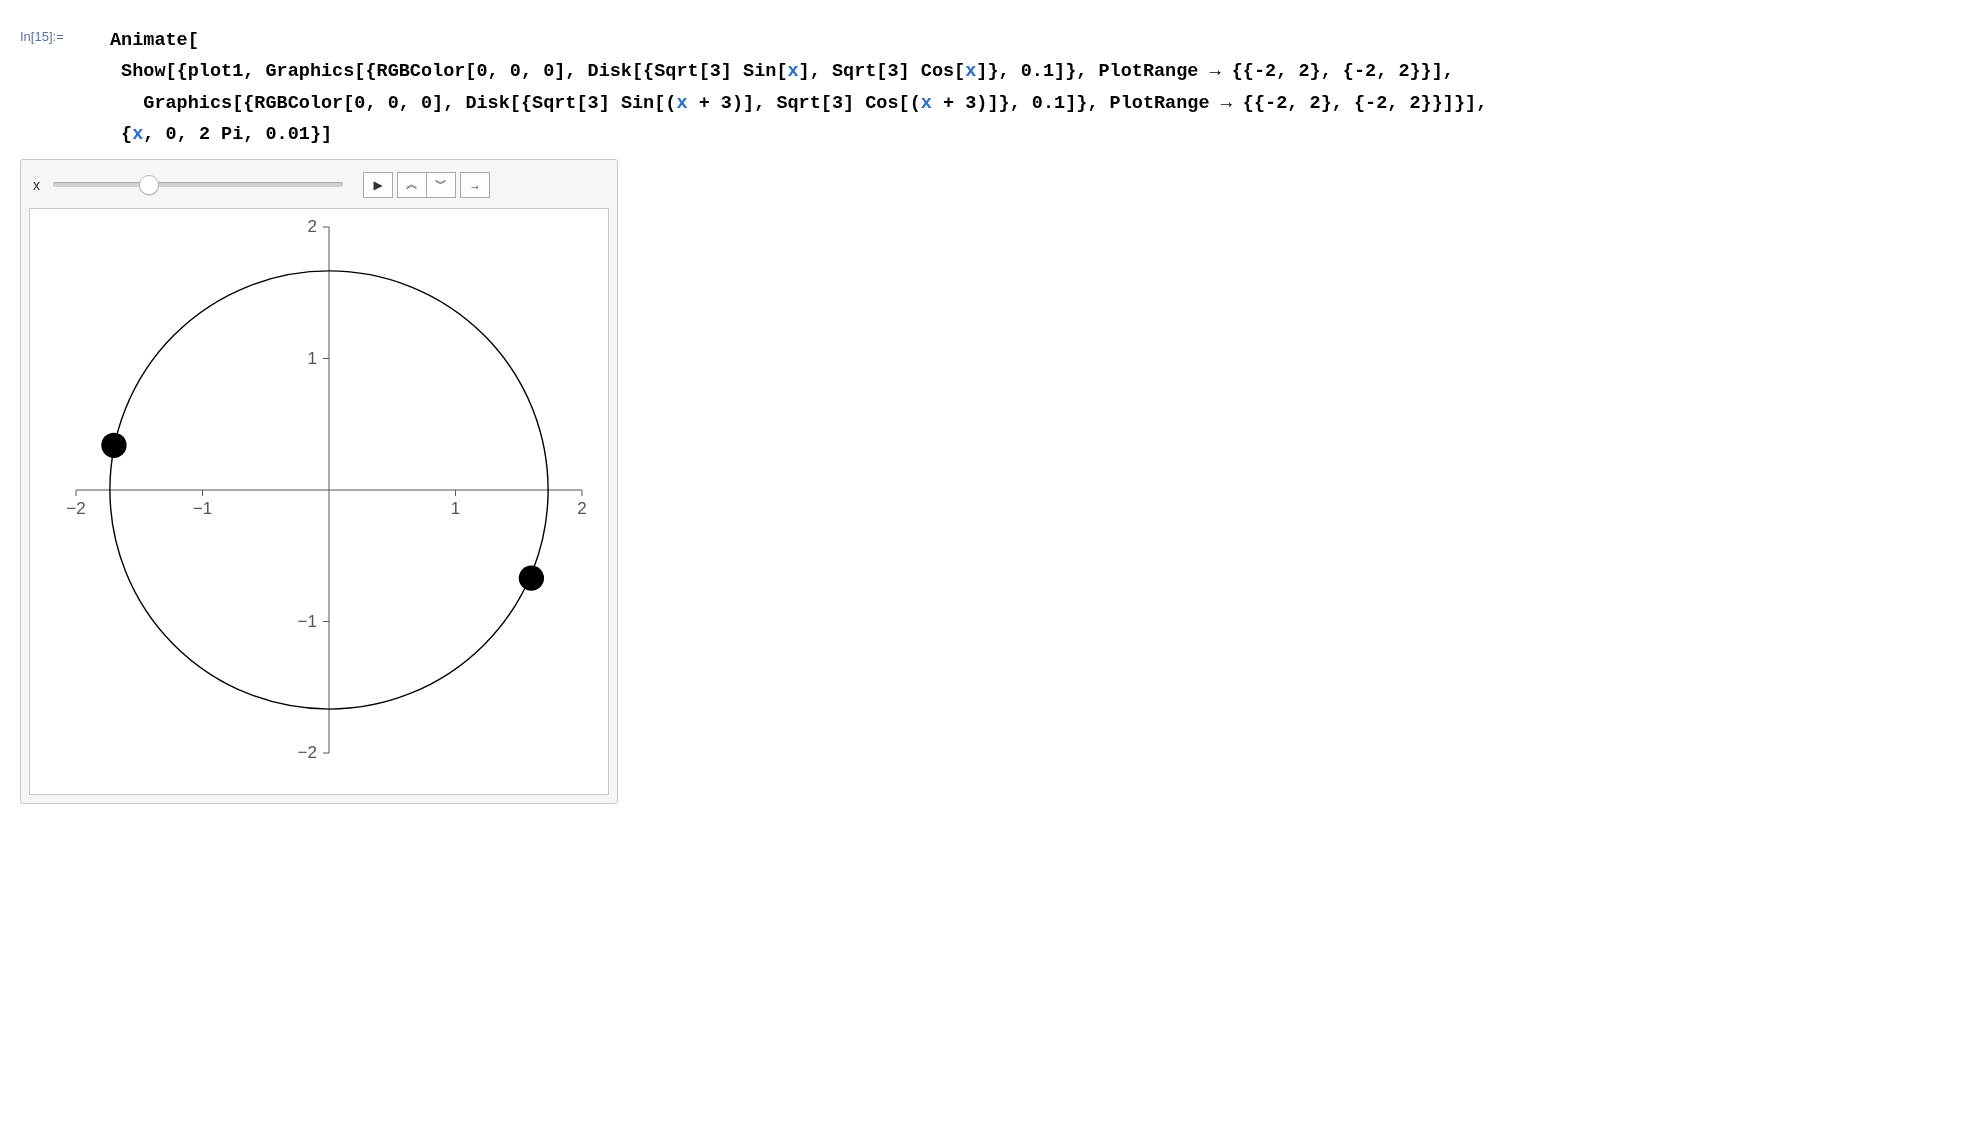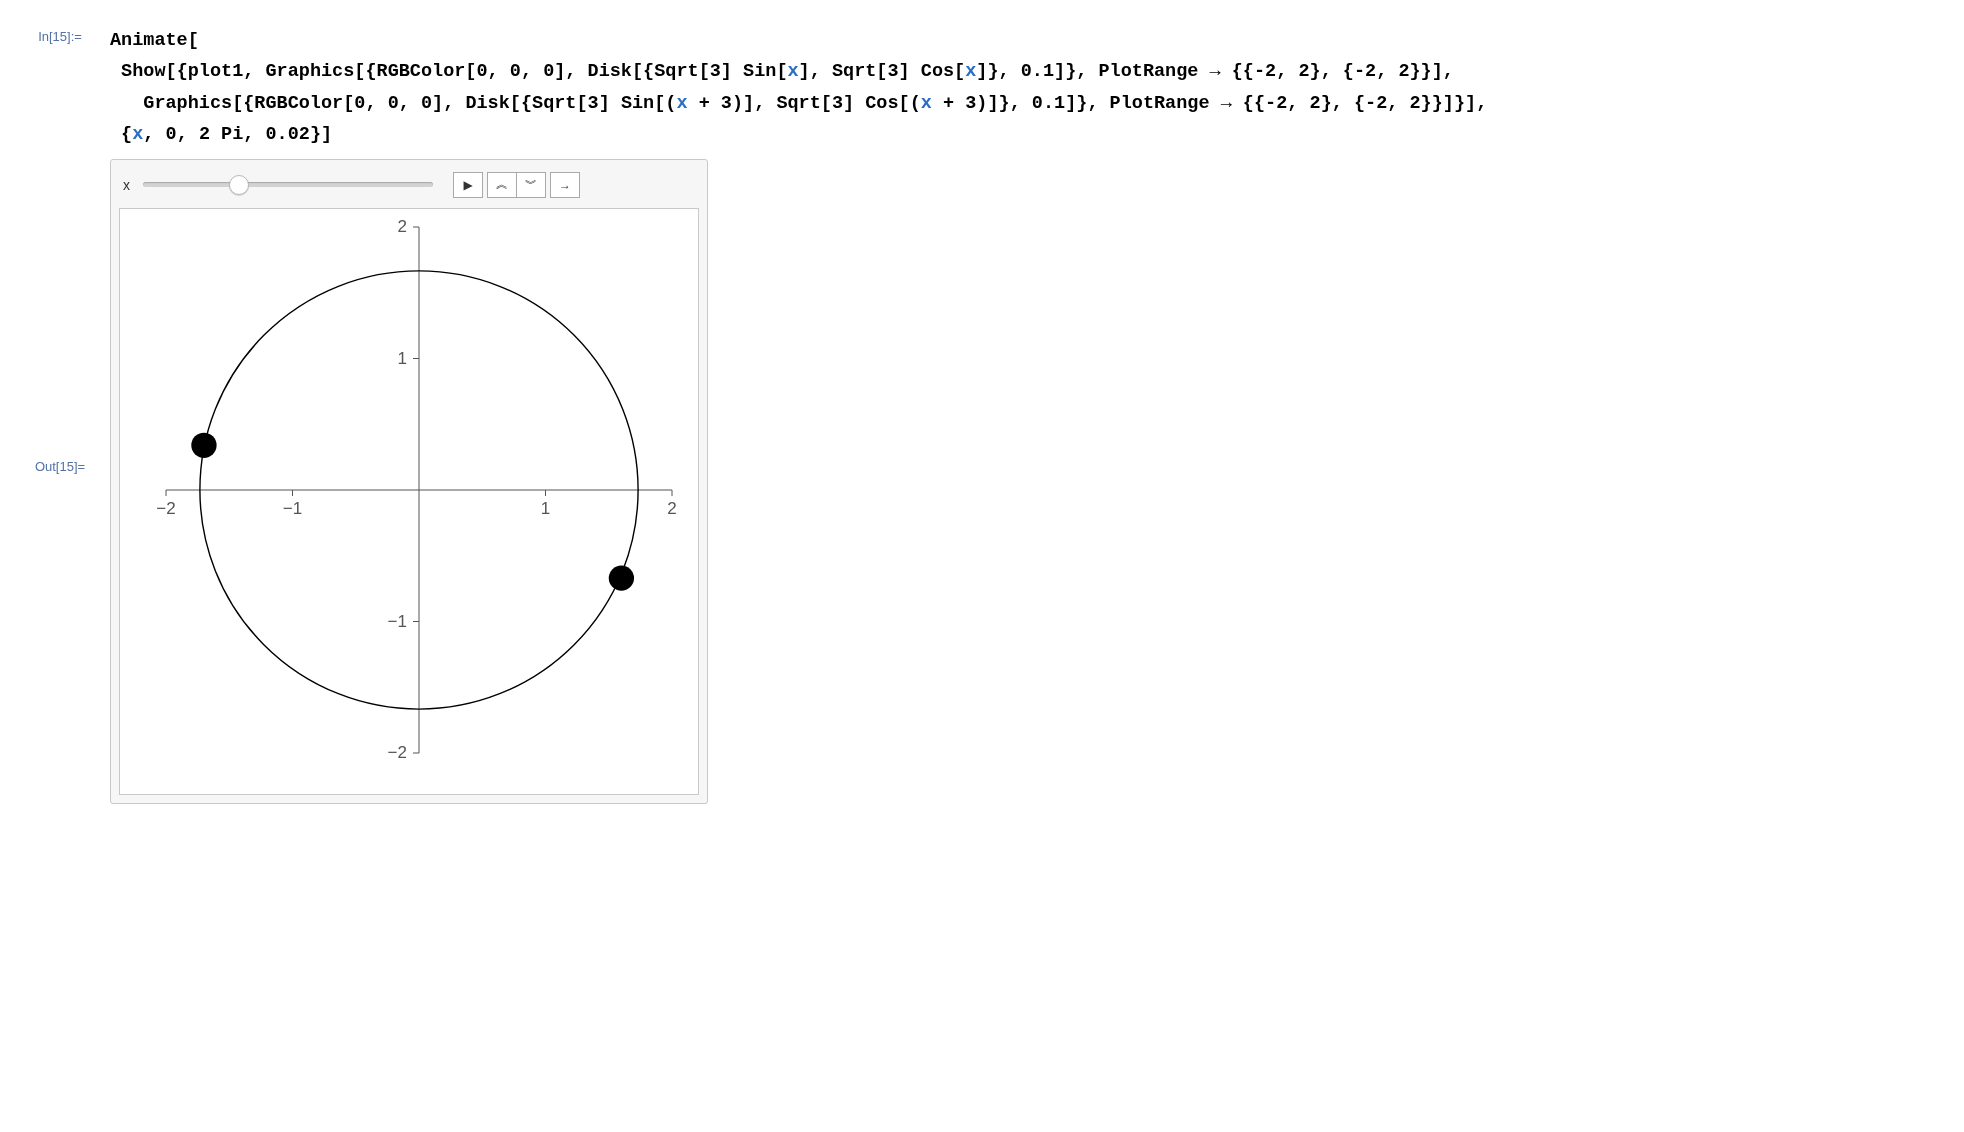--- a/index.html
+++ b/index.html
@@ -11,21 +11,21 @@
     color: #000;
   }
   .cell-row {
     display: flex;
     align-items: flex-start;
     margin-bottom: 8px;
   }
   .cell-label {
     width: 80px;
     flex-shrink: 0;
-    text-align: center;
+    text-align: left;
     padding-right: 10px;
     color: #5373a5;
     font-size: 13px;
     padding-top: 4px;
     font-family: "Helvetica Neue", Arial, sans-serif;
   }
   .cell-content {
     flex: 1;
   }
   .code-block {
@@ -127,26 +127,25 @@
 </style>
 </head>
 <body>
 
 <div class="cell-row">
   <div class="cell-label">In[15]:=</div>
   <div class="cell-content">
     <div class="code-block"><span class="kw">Animate</span><span>[</span>
  <span class="kw">Show</span><span>[</span><span>{</span><span class="kw">plot1</span><span>, </span><span class="kw">Graphics</span><span>[</span><span>{</span><span class="kw">RGBColor</span><span>[</span><span>0</span><span>, </span><span>0</span><span>, </span><span>0</span><span>]</span><span>, </span><span class="kw">Disk</span><span>[</span><span>{</span><span class="kw">Sqrt</span><span>[</span><span>3</span><span>]</span> <span class="kw">Sin</span><span>[</span><span class="var">x</span><span>]</span><span>, </span><span class="kw">Sqrt</span><span>[</span><span>3</span><span>]</span> <span class="kw">Cos</span><span>[</span><span class="var">x</span><span>]</span><span>}</span><span>, </span><span>0.1</span><span>]</span><span>}</span><span>, </span><span class="kw">PlotRange</span> <span>→</span> <span>{</span><span>{</span><span>-2</span><span>, </span><span>2</span><span>}</span><span>, </span><span>{</span><span>-2</span><span>, </span><span>2</span><span>}</span><span>}</span><span>]</span><span>,</span>
    <span class="kw">Graphics</span><span>[</span><span>{</span><span class="kw">RGBColor</span><span>[</span><span>0</span><span>, </span><span>0</span><span>, </span><span>0</span><span>]</span><span>, </span><span class="kw">Disk</span><span>[</span><span>{</span><span class="kw">Sqrt</span><span>[</span><span>3</span><span>]</span> <span class="kw">Sin</span><span>[</span><span>(</span><span class="var">x</span><span> + </span><span>3</span><span>)</span><span>]</span><span>, </span><span class="kw">Sqrt</span><span>[</span><span>3</span><span>]</span> <span class="kw">Cos</span><span>[</span><span>(</span><span class="var">x</span><span> + </span><span>3</span><span>)</span><span>]</span><span>}</span><span>, </span><span>0.1</span><span>]</span><span>}</span><span>, </span><span class="kw">PlotRange</span> <span>→</span> <span>{</span><span>{</span><span>-2</span><span>, </span><span>2</span><span>}</span><span>, </span><span>{</span><span>-2</span><span>, </span><span>2</span><span>}</span><span>}</span><span>]</span><span>}</span><span>]</span><span>,</span>
- <span>{</span><span class="var">x</span><span>, </span><span>0</span><span>, </span><span>2 Pi</span><span>, </span><span>0.02</span><span>}</span><span>]</span></div>
+ <span>{</span><span class="var">x</span><span>, </span><span>0</span><span>, </span><span>2 Pi</span><span>, </span><span>0.01</span><span>}</span><span>]</span></div>
   </div>
 </div>
 
 <div class="cell-row out-row">
-  <div class="cell-label">Out[15]=</div>
   <div class="cell-content out-align">
     <div class="animate-panel">
       <div class="controls-row">
         <span class="var-label">x</span>
         <div class="slider-wrap">
           <div class="slider-track"></div>
           <div class="slider-thumb" id="slider-thumb" style="left: 33%;"></div>
         </div>
         <div class="ctrl-btns">
           <div class="ctrl-btn">

